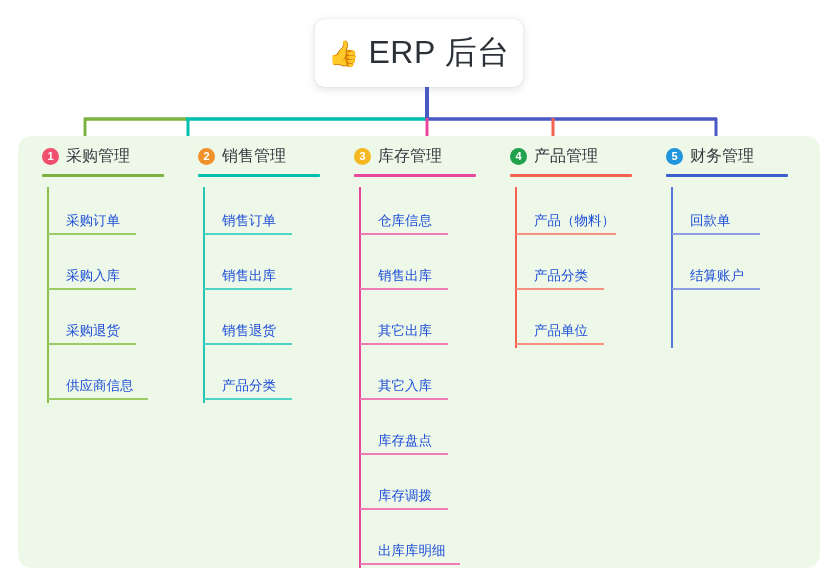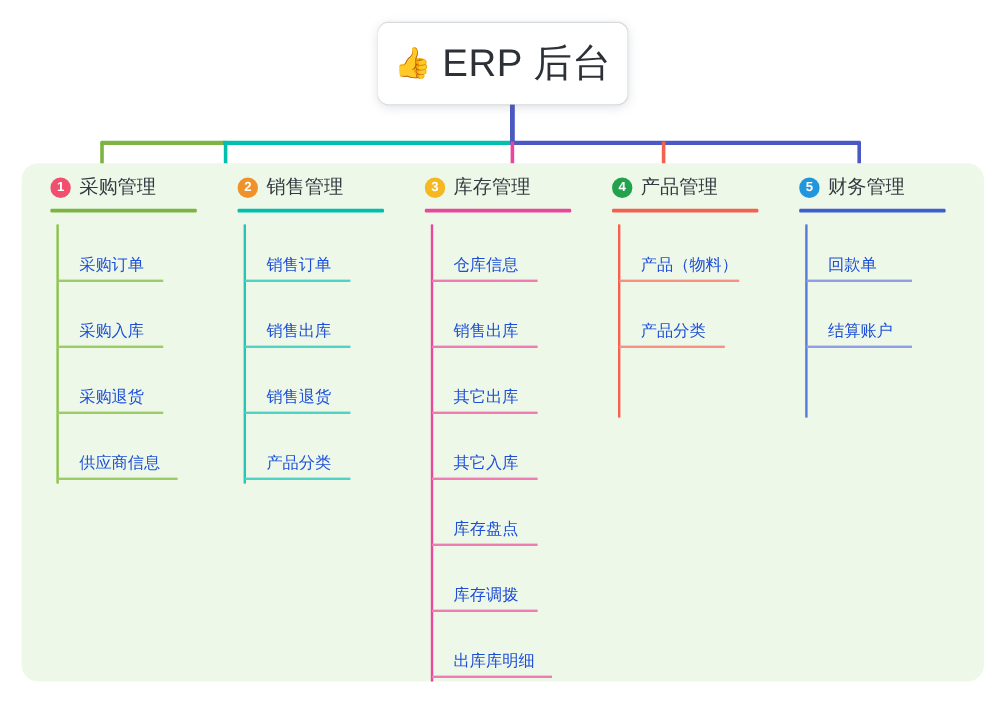--- a/index.html
+++ b/index.html
@@ -281,20 +281,24 @@
         <div class="items">
           <div class="spine" style="background: rgb(244, 97, 78); height: 161px; top: 3px;"></div>
           <div class="item">
             <span class="item-label">产品（物料）</span>
             <div class="item-rule" style="background: rgb(247, 145, 132); width: 100px;"></div>
           </div>
           <div class="item">
             <span class="item-label">产品分类</span>
             <div class="item-rule" style="background: rgb(247, 145, 132); width: 88px;"></div>
           </div>
+          <div class="item">
+            <span class="item-label">产品单位</span>
+            <div class="item-rule" style="background: rgb(247, 145, 132); width: 88px;"></div>
+          </div>
         </div>
       </div>
       <div class="column">
         <div class="col-header">
           <span class="badge" style="background: rgb(33, 150, 220);">5</span>
           <span class="col-title">财务管理</span>
           <div class="col-header-rule" style="background: rgb(61, 94, 207);"></div>
         </div>
         <div class="items">
           <div class="spine" style="background: rgb(90, 120, 216); height: 161px; top: 3px;"></div>

